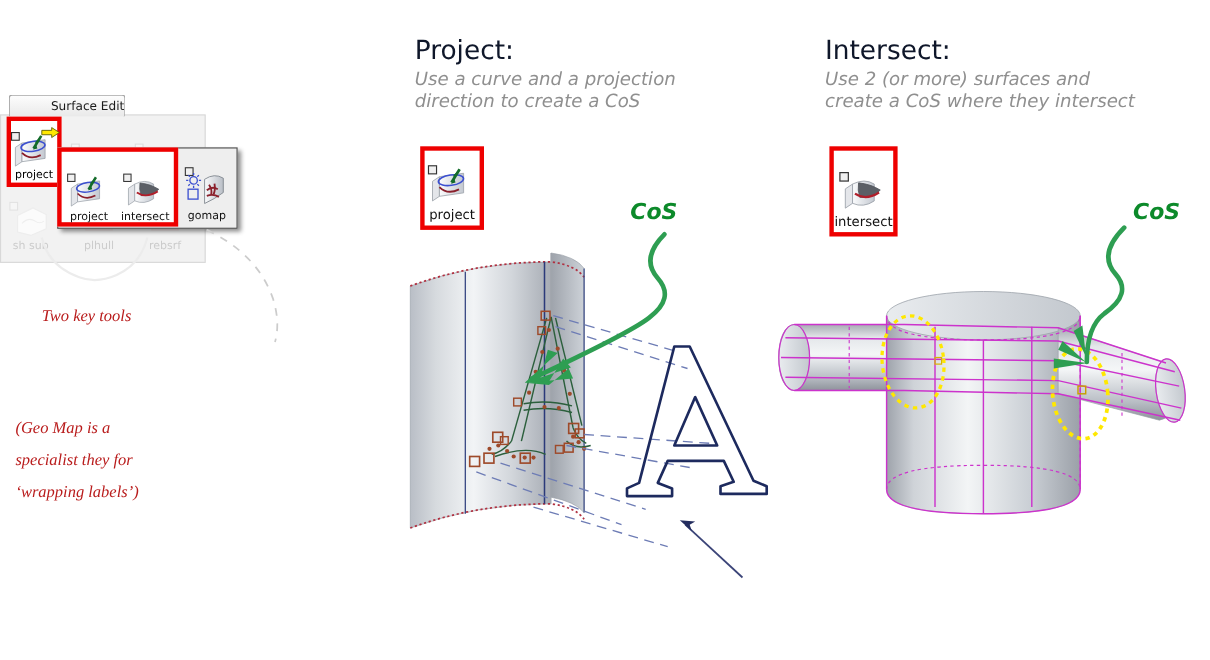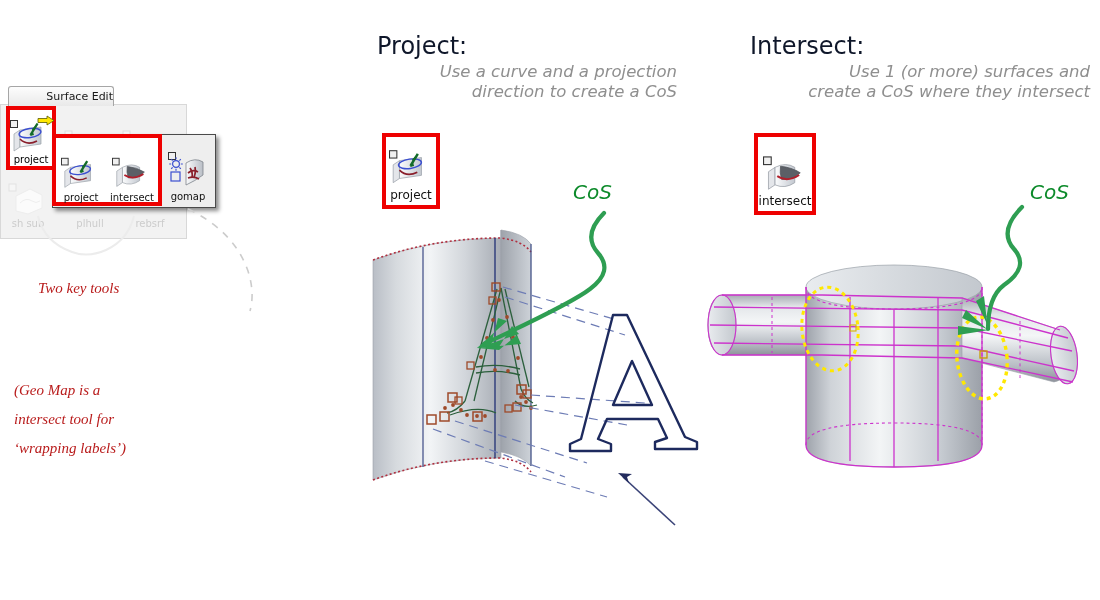--- a/index.html
+++ b/index.html
@@ -14,29 +14,29 @@
   .abs{position:absolute;}
 
   .heading{
     font-size:24px;color:#0f172a;
     font-family:"DejaVu Sans", sans-serif;
     white-space:nowrap;line-height:1;
   }
   .subheading{
     font-size:16.5px;color:#8f8f8f;font-style:italic;
     font-family:"DejaVu Sans", sans-serif;
-    line-height:20px;white-space:pre-line;text-align:right;
+    line-height:20px;white-space:pre-line;
   }
   .graytext{
     font-size:15px;color:#b91c1c;font-style:italic;
     font-family:Liberation Serif, serif;
     line-height:29px;white-space:pre-line;
   }
   .cos-label{
-    font-size:20px;color:#0c8a2a;font-style:italic;font-weight:400;
+    font-size:20px;color:#0c8a2a;font-style:italic;font-weight:700;
     font-family:"DejaVu Sans", sans-serif;
     white-space:nowrap;
   }
 
   
   .palette-wrap{left:0px;top:86px;width:232px;height:165px;}
 
   .tab{
     position:absolute;left:8px;top:0px;width:104px;height:19px;
     background:linear-gradient(#fdfdfd,#e9e9e9);
@@ -253,21 +253,21 @@
       </div>
     </div>
   </div>
 
   <svg class="abs" style="left:180px;top:205px;" width="150" height="110">
     <path d="M8 4 q46 22 60 62 q7 22 2 40" fill="none" stroke="#cccccc" stroke-width="1.6" stroke-dasharray="7,7"></path>
   </svg>
 
   <div class="abs graytext" style="left:38px;top:274px;">Two key tools</div>
   <div class="abs graytext" style="left:14px;top:376px;width:260px;">(Geo Map is a
-intersect tool for
+specialist they for
 ‘wrapping labels’)</div>
 
   <div class="abs heading" style="left:377px;top:34px;">Project:</div>
   <div class="abs subheading" style="left:377px;top:62px;width:300px;">Use a curve and a projection
 direction to create a CoS</div>
 
   <div class="bigbtn" style="left:382px;top:133px;">
     <div class="ico">
       <svg width="44" height="40" viewBox="0 0 42 34">
         <rect x="0.5" y="0.5" width="7" height="7" fill="#f0f0f0" stroke="#333"></rect>
@@ -400,21 +400,21 @@
       <path d="M249 -12 q-22 22 -6 40 q16 18 -8 36 q-18 14 -106 55"></path>
     </g>
     <g fill="#2e9e52">
       <path d="M122 123 l42 -14 l-7 -8 l-13 21 z"></path>
       <path d="M122 123 l44 -4 l-4 -9 l-18 15 z"></path>
       <path d="M122 123 l30 -27 l-9 -3 l-7 27 z"></path>
     </g>
   </svg>
 
   <div class="abs heading" style="left:750px;top:34px;">Intersect:</div>
-  <div class="abs subheading" style="left:750px;top:62px;width:340px;">Use 1 (or more) surfaces and
+  <div class="abs subheading" style="left:750px;top:62px;width:340px;">Use 2 (or more) surfaces and
 create a CoS where they intersect</div>
 
   <div class="bigbtn" style="left:754px;top:133px;width:62px;height:82px;">
     <div class="ico">
       <svg width="46" height="42" viewBox="0 0 42 34">
         <rect x="0.5" y="0.5" width="7" height="7" fill="#f0f0f0" stroke="#333"></rect>
         <path d="M5 30 L5 14 L11 10 L11 26 Z" fill="#e4e6ea" stroke="#9aa0a8" stroke-width="0.7"></path>
         <path d="M11 26 L11 10 q10 -5 18 0 L29 24 q-9 6 -18 2 z" fill="url(#g6)" stroke="#9aa0a8" stroke-width="0.7"></path>
         <path d="M16 9 q10 1 18 6 q-7 7 -17 6 q-2 -6 -1 -12 z" fill="#5b5f66" stroke="#50545a" stroke-width="0.7"></path>
         <path d="M13 18 q9 6 20 -1" fill="none" stroke="#b01f2b" stroke-width="1.8"></path>

